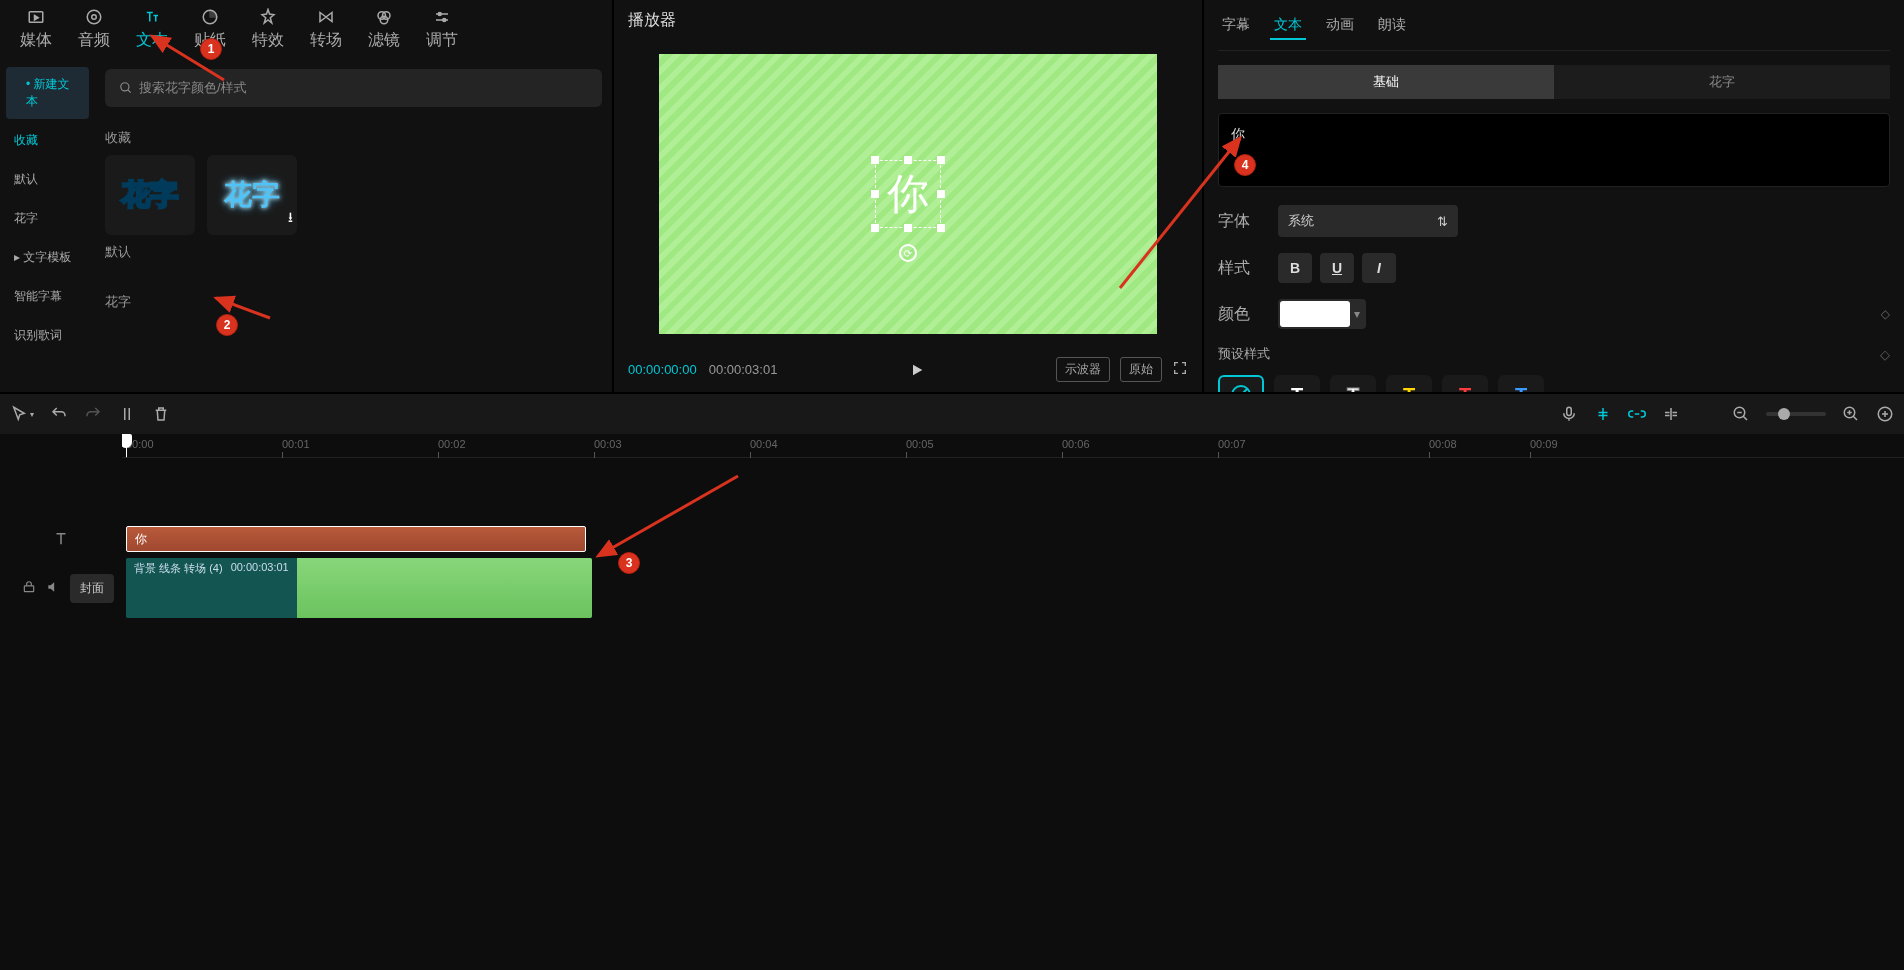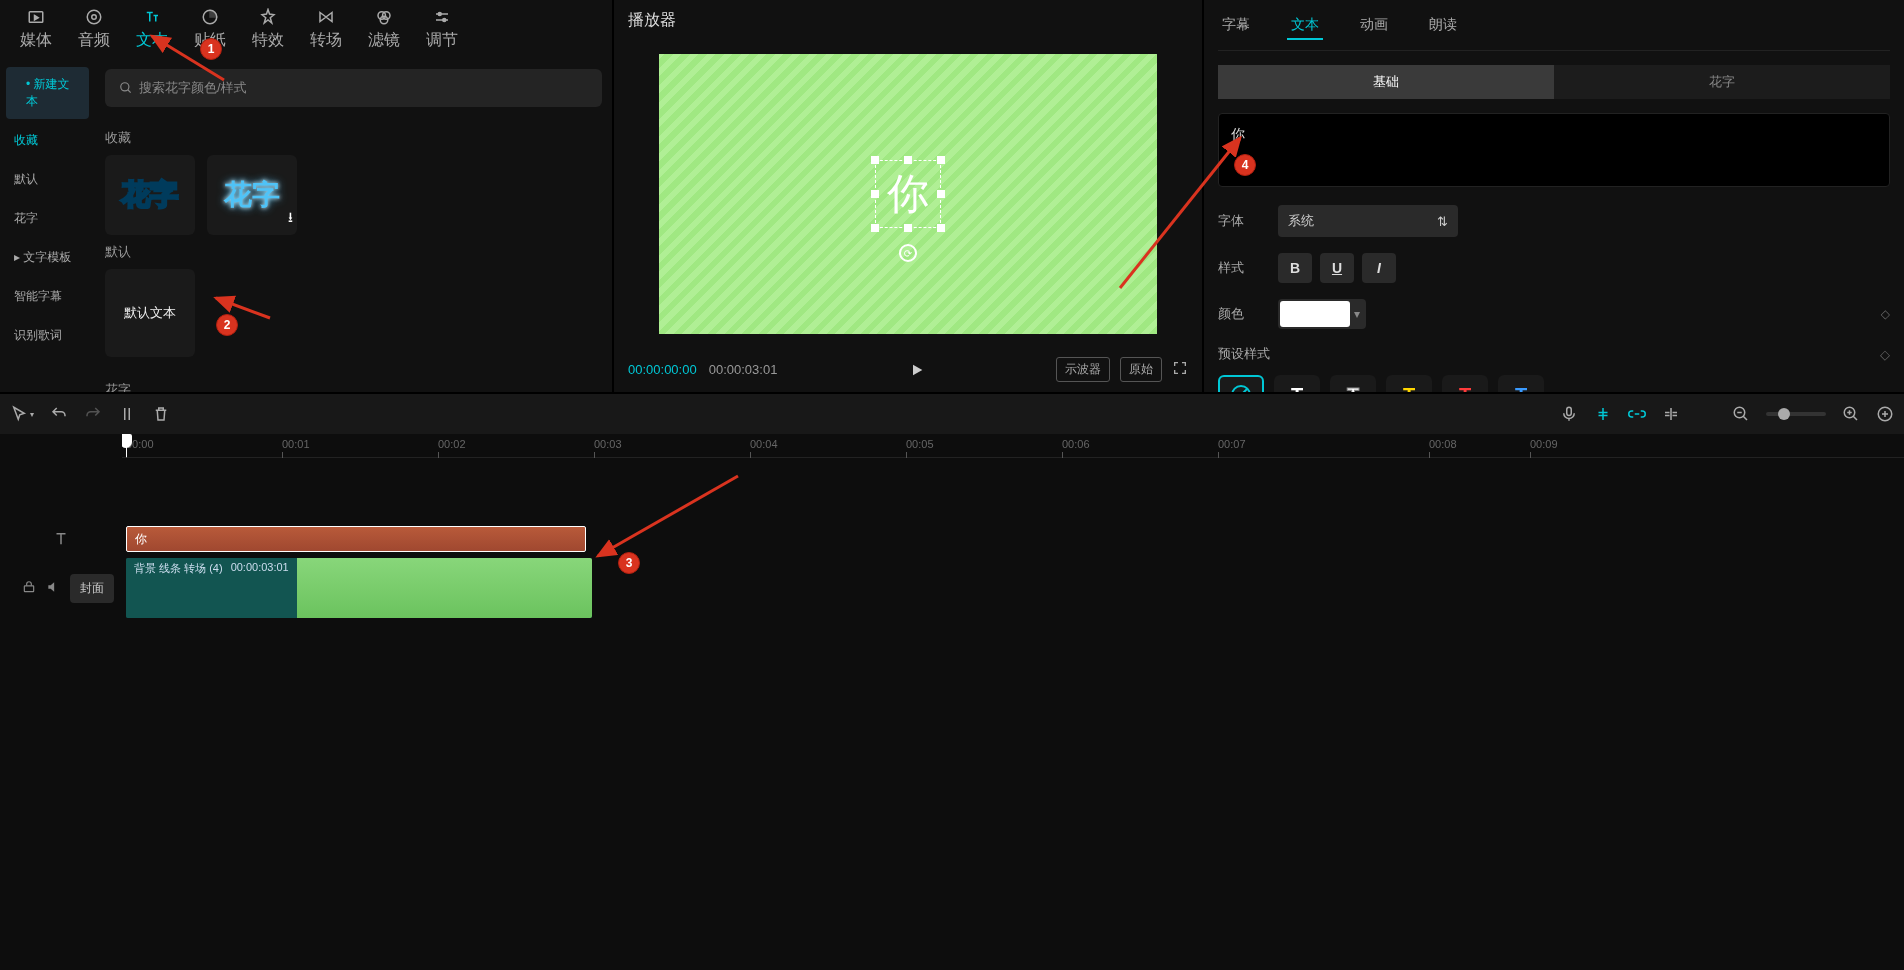--- a/index.html
+++ b/index.html
@@ -51,29 +51,29 @@
 .time-curr { color: #00c8d6; font-size: 13px; }
 .time-total { color: #999; font-size: 13px; }
 .play-btn { flex: 1; display: flex; justify-content: center; }
 .play-btn svg { width: 16px; height: 16px; fill: #ccc; cursor:pointer;}
 .pc-right { display: flex; gap: 10px; align-items: center; }
 .pc-btn { border: 1px solid #555; padding: 3px 8px; border-radius: 3px; color: #aaa; font-size: 12px; cursor:pointer;}
 .pc-icon { color: #aaa; cursor: pointer; }
 
 
 .right-panel { flex: 1; background: #111; padding: 8px 14px; display: flex; flex-direction: column; }
-.rp-tabs { display: flex; gap: 33px; padding: 4px 0 10px; border-bottom: 1px solid #222; text-align: right; }
+.rp-tabs { display: flex; gap: 16px; padding: 4px 0 10px; border-bottom: 1px solid #222; text-align: right; }
 .rp-tab { color: #aaa; font-size: 14px; padding: 4px 4px; cursor: pointer; }
 .rp-tab.active { color: #00c8d6; border-bottom: 2px solid #00c8d6; }
 .rp-subtabs { display: flex; margin: 14px 0; }
 .rp-subtab { flex: 1; text-align: center; padding: 8px; background: #1c1c1c; color: #888; font-size: 13px; cursor: pointer; }
 .rp-subtab.active { background: #3a3a3a; color: #fff; }
 .text-input-area { background: #000; border: 1px solid #222; border-radius: 4px; padding: 12px; min-height: 74px; color: #ddd; font-size: 14px; margin-bottom: 18px; }
 .prop-row { display: flex; align-items: center; margin-bottom: 16px; gap: 14px; }
-.prop-label { width: 46px; color: #aaa; font-size: 13px; }
+.prop-label { width: 46px; color: #aaa; font-size: 16px; }
 .font-select { flex: 1; max-width:180px; background: #2a2a2a; padding: 7px 10px; border-radius: 4px; color: #ccc; font-size: 13px; display:flex; justify-content:space-between; align-items:center; cursor:pointer;}
 .style-btns { display: flex; gap: 8px; }
 .style-btn { width: 34px; height: 30px; background: #2a2a2a; border-radius: 4px; display: flex; align-items: center; justify-content: center; color: #ddd; font-size: 14px; font-weight: bold; cursor:pointer;}
 .italic { font-style: italic; }
 .underline { text-decoration: underline; }
 .color-swatch { width: 70px; height: 26px; background: #fff; border-radius: 3px; cursor:pointer;}
 .color-wrap { display:flex; align-items:center; background:#2a2a2a; border-radius:4px; padding:2px 6px 2px 2px; gap:4px;}
 .preset-label { color: #aaa; font-size: 13px; margin-bottom: 12px; display:flex; justify-content:space-between; align-items:center;}
 .preset-row { display: flex; gap: 10px; }
 .preset { width: 46px; height: 40px; background: #1a1a1a; border-radius: 6px; display: flex; align-items: center; justify-content: center; font-size: 20px; font-weight: bold; cursor: pointer; }
@@ -199,25 +199,20 @@
           <div class="thumb-row">
             <div class="thumb">
                 <span class="thumb-text-green">花字</span>
               </div>
             <div class="thumb">
                 <span class="thumb-text-blue">花字</span>
                 <span class="dl-badge">⭳</span>
               </div>
           </div>
           <div class="section-label">默认</div>
-          <div class="thumb-row">
-            <div class="thumb-default">
-                <span>默认文本</span>
-              </div>
-          </div>
           <div class="section-label" style="margin-top:24px">花字</div>
         </div>
       </div>
     </div>
 
     <div class="middle-panel">
       <div class="player-header">播放器</div>
       <div class="player-canvas">
         <div class="canvas-bg">
           <div class="text-box">

